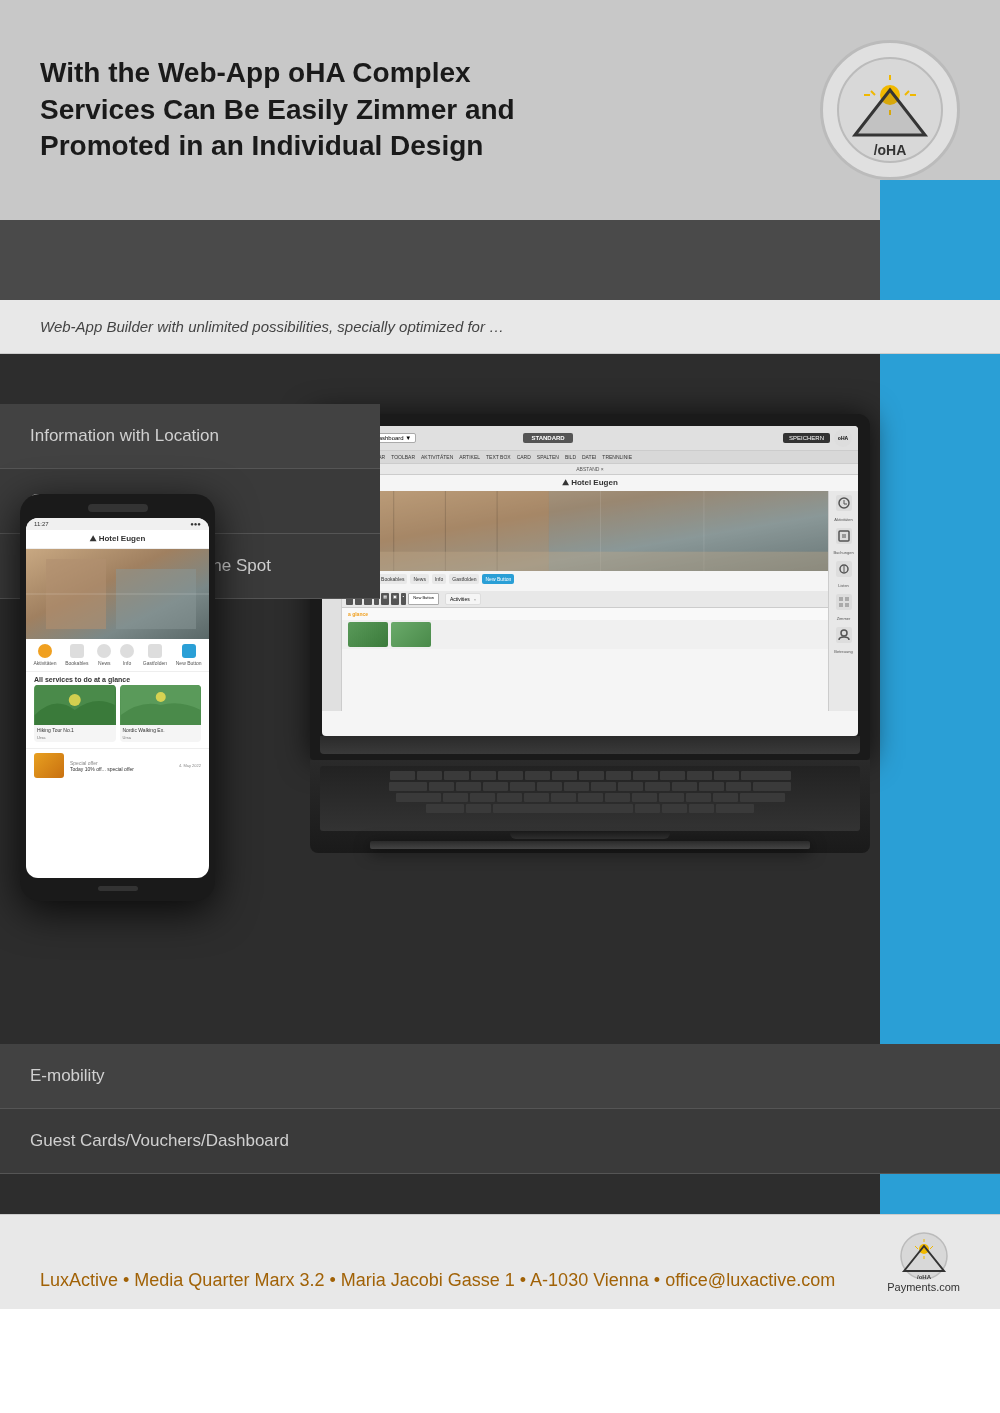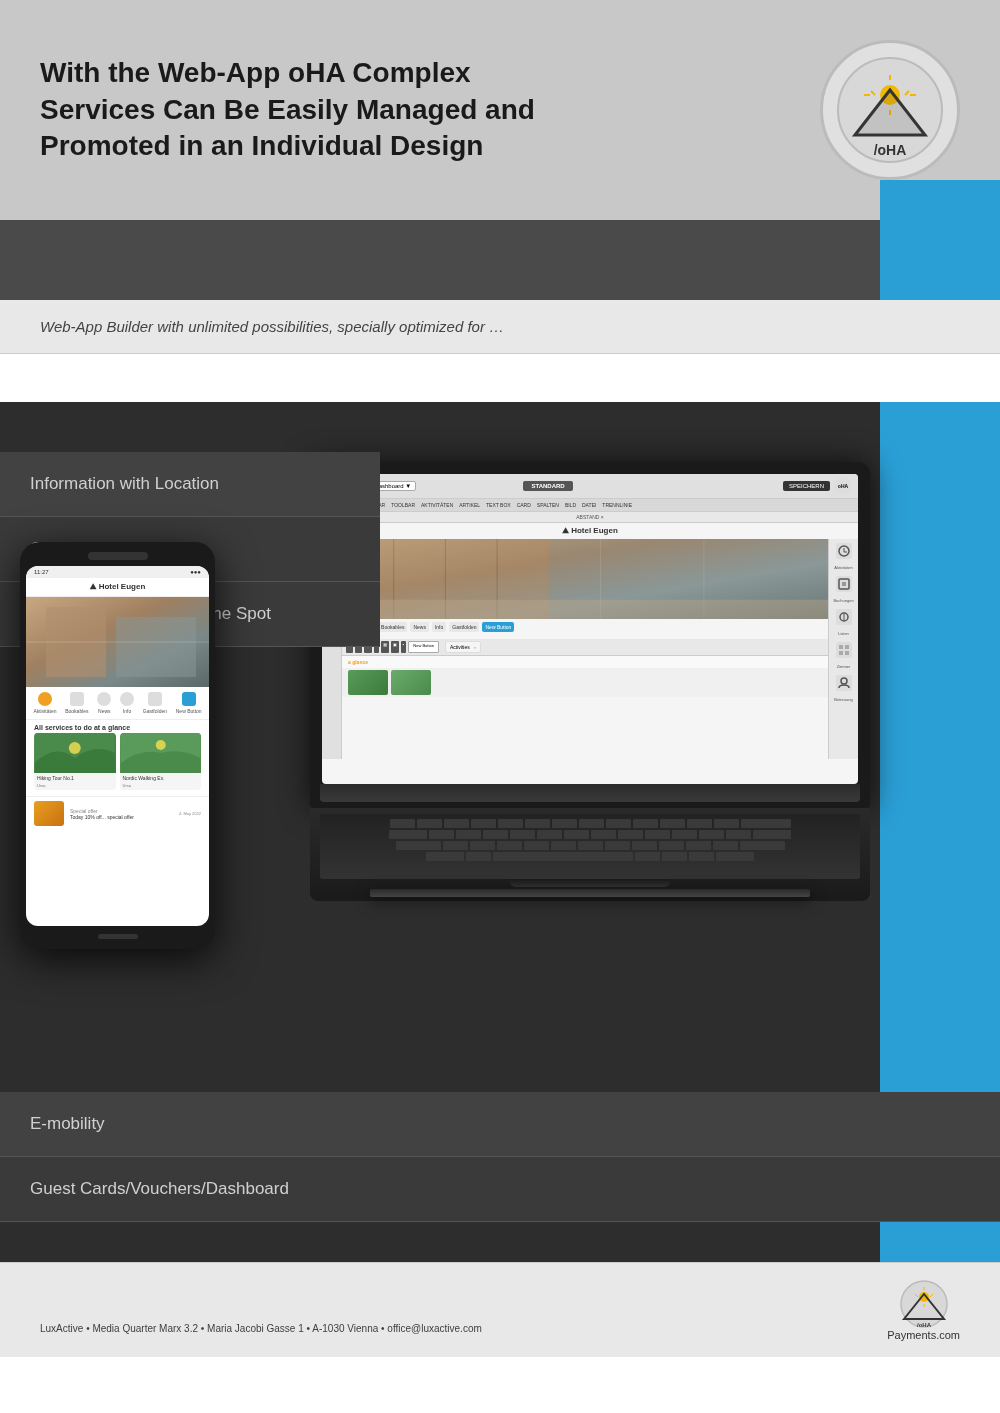--- a/index.html
+++ b/index.html
@@ -80,21 +80,20 @@
       color: #444;
       font-style: italic;
     }
 
     
     .middle-section {
       background: #2d2d2d;
       padding: 40px 0 40px 0;
       position: relative;
       min-height: 700px;
-      margin-top: 48px;
     }
 
     .middle-section::after {
       content: '';
       position: absolute;
       top: 0; right: 0;
       width: 120px;
       height: 100%;
       background: #2a9fd6;
     }
@@ -459,22 +458,22 @@
     .footer {
       background: #e8e8e8;
       padding: 16px 40px;
       display: flex;
       align-items: center;
       justify-content: space-between;
       border-top: 1px solid #ccc;
     }
 
     .footer-text {
-      font-size: 10px;
-      color: #404040;
+      font-size: 18px;
+      color: #a16207;
       margin-top: 36px;
     }
 
     .footer-logo {
       display: flex;
       align-items: center;
       flex-direction: column;
       font-size: 11px;
       color: #333;
     }
@@ -482,21 +481,21 @@
     
     .oha-svg-logo {
       display: block;
     }
 
   </style>
 </head>
 <body>
 
 <div class="top-section">
-  <h1 class="top-title">With the Web-App oHA Complex Services Can Be Easily Managed and Promoted in an Individual Design</h1>
+  <h1 class="top-title">With the Web-App oHA Complex Services Can Be Easily Zimmer and Promoted in an Individual Design</h1>
   <div class="logo-circle">
     <svg class="oha-svg-logo" width="110" height="110" viewBox="0 0 110 110">
       <circle cx="55" cy="55" r="52" fill="#d8d8d8" stroke="#bbb" stroke-width="2"></circle>
 
       <circle cx="55" cy="40" r="10" fill="#f0b800"></circle>
 
       <line x1="55" y1="25" x2="55" y2="20" stroke="#f0b800" stroke-width="2"></line>
       <line x1="55" y1="55" x2="55" y2="60" stroke="#f0b800" stroke-width="2"></line>
       <line x1="40" y1="40" x2="36" y2="36" stroke="#f0b800" stroke-width="2"></line>
       <line x1="70" y1="40" x2="74" y2="36" stroke="#f0b800" stroke-width="2"></line>

